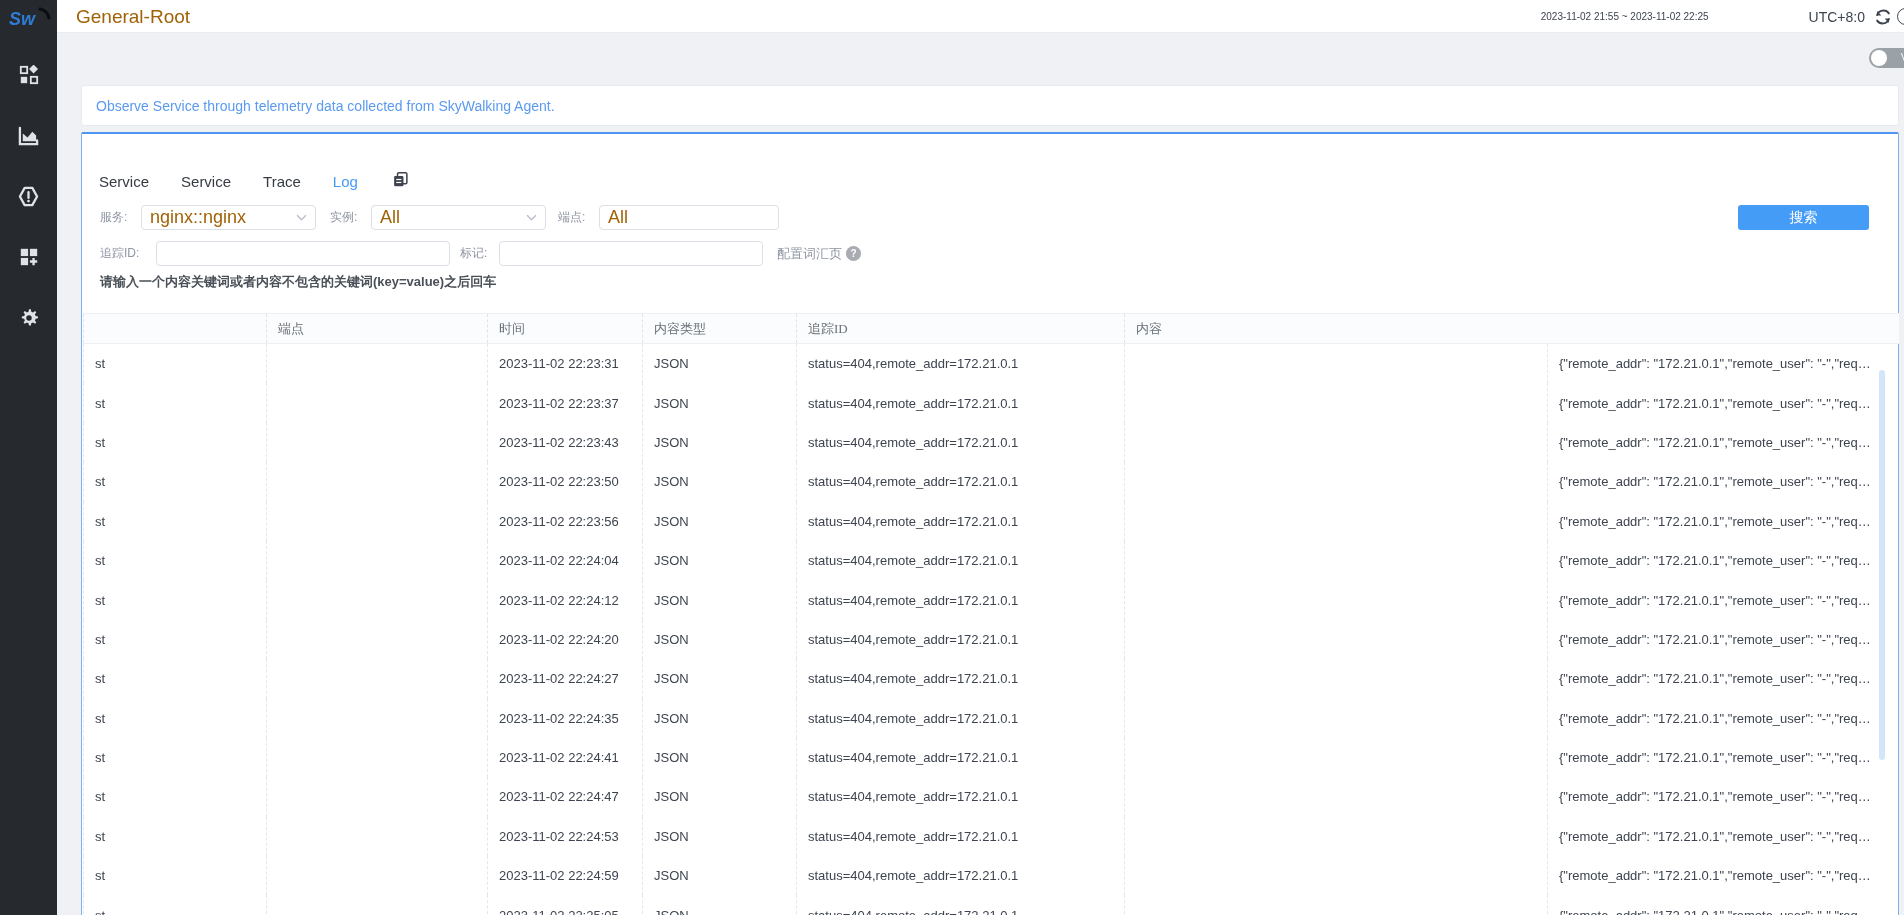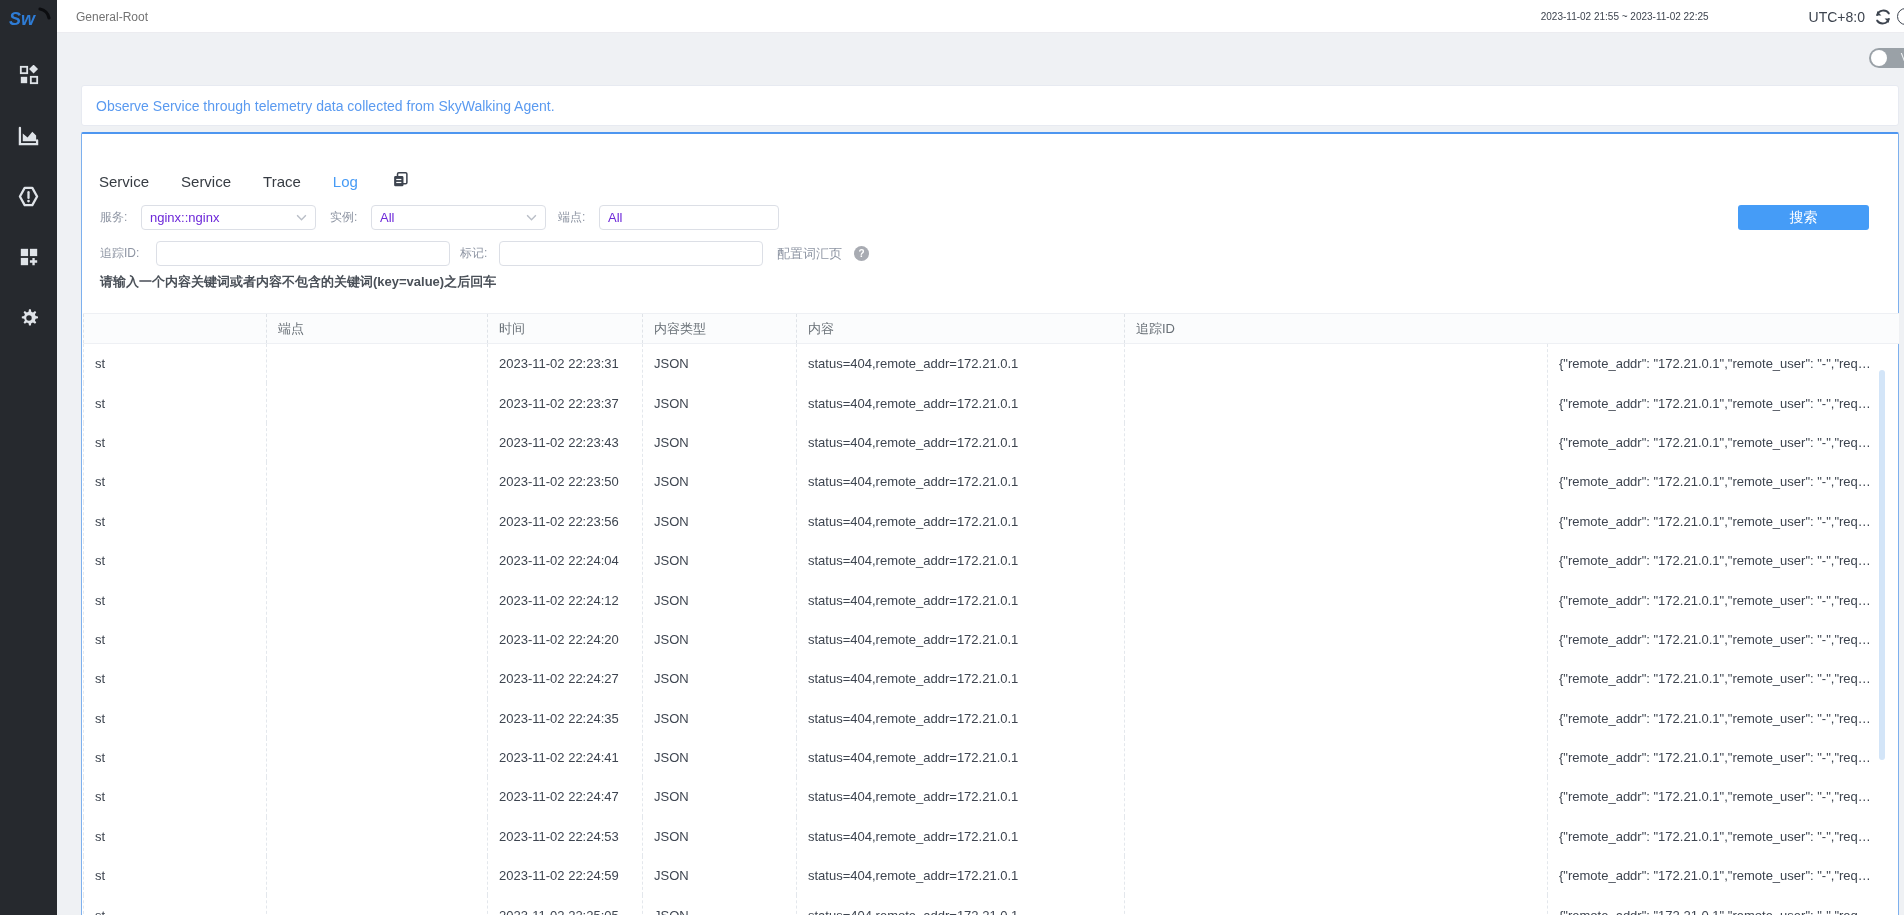--- a/index.html
+++ b/index.html
@@ -8,21 +8,21 @@
 
   
   .sidebar { position:absolute; left:0; top:0; width:57px; height:915px; background:#26292e; z-index:30;text-align:center; }
   .logo { position:absolute; left:8px; top:5px; width:44px; height:26px; }
   .nav-item { position:absolute; left:0; width:57px; height:40px; display:flex; align-items:center; justify-content:center; cursor:pointer; }
   .nav-item svg { display:block; }
   .ni1{top:55px}.ni2{top:115px}.ni3{top:176px}.ni4{top:237px}.ni5{top:298px}
 
   
   .topbar { position:absolute; left:57px; top:0; right:0; height:33px; background:#fff; border-bottom:1px solid #ececf0; z-index:20; }
-  .topbar-title { position:absolute; left:19px; top:0; height:33px; display:flex; align-items:center; font-size:12px; color:#737373; }
+  .topbar-title { position:absolute; left:19px; top:0; height:33px; display:flex; align-items:center; font-size:19px; color:#a16207; }
   .topbar-right { position:absolute; right:-10px; top:0; height:33px; display:flex; align-items:center; color:#3d444f; }
   .time-range { font-size:10px; margin-right:60px; }
   .timezone { font-size:14px; margin-right:9px;padding-left:40px; }
   .icon-btn { display:flex; align-items:center; justify-content:center; margin-right:5px; cursor:pointer; }
   .info-partial { width:17px; height:17px; border:1.6px solid #3d444f; border-radius:50%; flex:0 0 auto; }
 
   
   .toggle { position:absolute; left:1869px; top:48px; width:48px; height:20px; background:#9aa1a7; border-radius:10px; z-index:15; cursor:pointer; }
   .toggle-knob { position:absolute; left:2px; top:2px; width:16px; height:16px; background:#fff; border-radius:50%; }
   .toggle-label { position:absolute; right:9px; top:3px; color:#f2f4f6; font-size:11px; }
@@ -37,39 +37,39 @@
     border:1px solid #7db0ee; border-top:2px solid #4e96f0; border-radius:2px; }
 
   .tabs { position:absolute; top:9px; left:17px; height:28px; display:flex; align-items:center; gap:32px;margin-top:24px; }
   .tab { font-size:15px; color:#363b42; cursor:pointer; }
   .tab--active { color:#479bf5; }
   .tabs .doc-icon { margin-left:2px; cursor:pointer; }
 
   
   .flabel { position:absolute; font-size:12px; color:#8e95a3; height:25px; display:flex; align-items:center; }
   .fbox { position:absolute; height:25px; border:1px solid #dcdfe6; border-radius:4px; background:#fff;
-    display:flex; align-items:center; padding:0 8px; font-size:13px; color:#6d28d9; cursor:pointer; }
+    display:flex; align-items:center; padding:0 8px; font-size:18px; color:#a16207; cursor:pointer; }
   .fbox .chevron { margin-left:auto; }
   .r1{top:71px} .r2{top:107px}
   .lbl-service{left:18px} .box-service{left:59px; width:175px;}
   .lbl-instance{left:248px} .box-instance{left:289px; width:175px;}
   .lbl-endpoint{left:476px} .box-endpoint{left:517px; width:180px;}
   .lbl-trace{left:18px} .box-trace{left:74px; width:294px;}
   .lbl-tags{left:378px} .box-tags{left:417px; width:264px;}
-  .dict { position:absolute; left:695px; top:107px; height:25px; display:flex; align-items:center; gap:12px; font-size:13px; color:#8e95a3; cursor:pointer; }
+  .dict { position:absolute; left:695px; top:107px; height:25px; display:flex; align-items:center; gap:4px; font-size:13px; color:#8e95a3; cursor:pointer; }
   .qmark { width:15px; height:15px; border-radius:50%; background:#a8abb2; color:#fff; font-size:10px; font-weight:bold;
     display:flex; align-items:center; justify-content:center; }
   .search-btn { position:absolute; top:71px; right:29px; width:131px; height:25px; background:#459cf7; color:#fff;
     border:none; border-radius:3px; font-size:14px; cursor:pointer; font-family:inherit; }
   .hint { position:absolute; left:18px; top:139px; font-size:13px; font-weight:bold; color:#4a5058; }
 
   
   .log-table { position:absolute; left:1px; top:179px; width:1816px; }
   .tbl-header, .tbl-row { display:grid; grid-template-columns:183px 221px 155px 154px 328px 423px 352px; }
-  .tbl-header { height:31px; background:#fbfcfd; border-top:1px solid #eef0f4; border-bottom:1px solid #eef0f4; }
+  .tbl-header { height:31px; background:#fbfcfd; border-top:1px solid #eef0f4; border-bottom:1px solid #eef0f4;font-family:Liberation Serif, serif; }
   .tbl-header .hcell { display:flex; align-items:center; padding:0 11px; font-size:13px; color:#697077;
     border-left:1px dashed #dfe3e8; white-space:nowrap; overflow:hidden; }
   .tbl-row { height:39.4px; cursor:pointer; }
   .tbl-row .cell { display:flex; align-items:center; padding:0 11px; font-size:13px; color:#3d444f;
     border-left:1px dashed #e3e7ec; white-space:nowrap; overflow:hidden; }
   .cell-content { padding-right:26px !important; }
   .scroll-thumb { position:absolute; right:13px; top:236px; width:6px; height:390px; background:#d3e5f8; border-radius:3px; }
 </style>
 </head>
 <body>
@@ -193,22 +193,22 @@
   </div>
 
   <div class="hint">请输入一个内容关键词或者内容不包含的关键词(key=value)之后回车</div>
 
   <div class="log-table">
     <div class="tbl-header">
         <div class="hcell"></div>
         <div class="hcell">端点</div>
         <div class="hcell">时间</div>
         <div class="hcell">内容类型</div>
+        <div class="hcell">追踪ID</div>
         <div class="hcell">内容</div>
-        <div class="hcell">追踪ID</div>
       </div>
     <div>
         <div class="tbl-row">
           <div class="cell cell-service">st</div>
           <div class="cell cell-endpoint"></div>
           <div class="cell cell-time">2023-11-02 22:23:31</div>
           <div class="cell cell-content_type">JSON</div>
           <div class="cell cell-tags">status=404,remote_addr=172.21.0.1</div>
           <div class="cell cell-trace_id"></div>
           <div class="cell cell-content">{"remote_addr": "172.21.0.1","remote_user": "-","req…</div>

